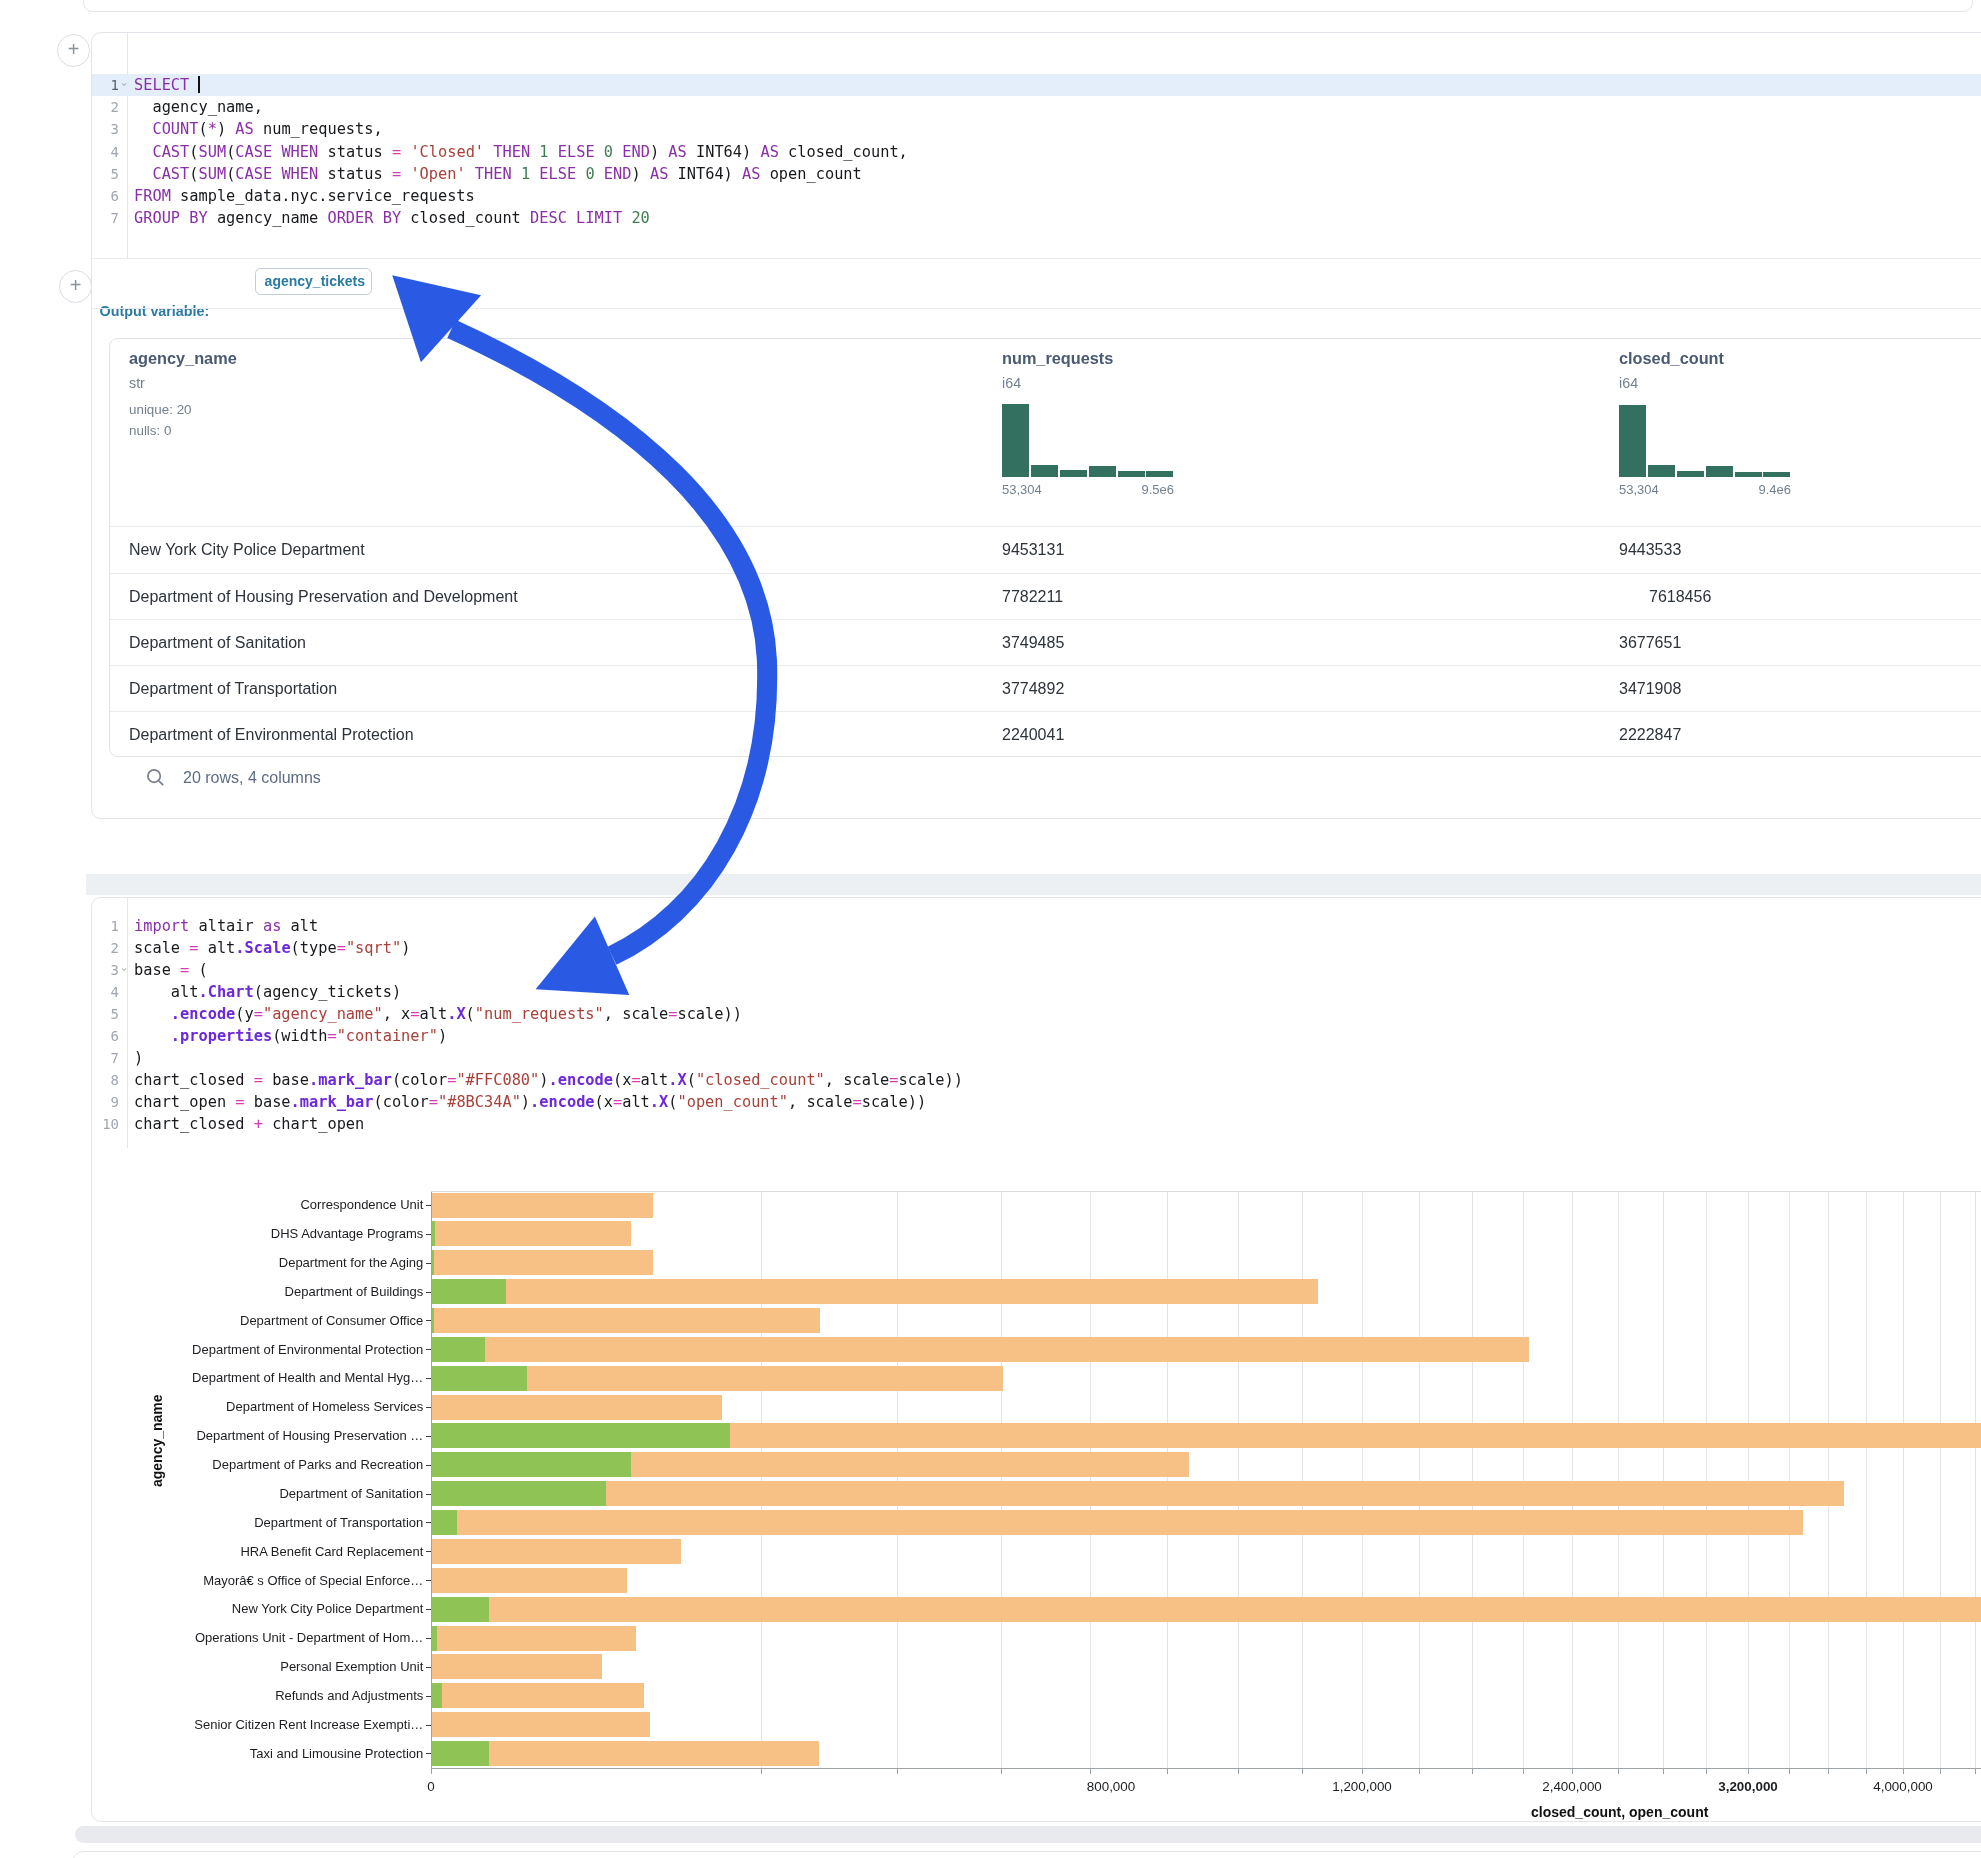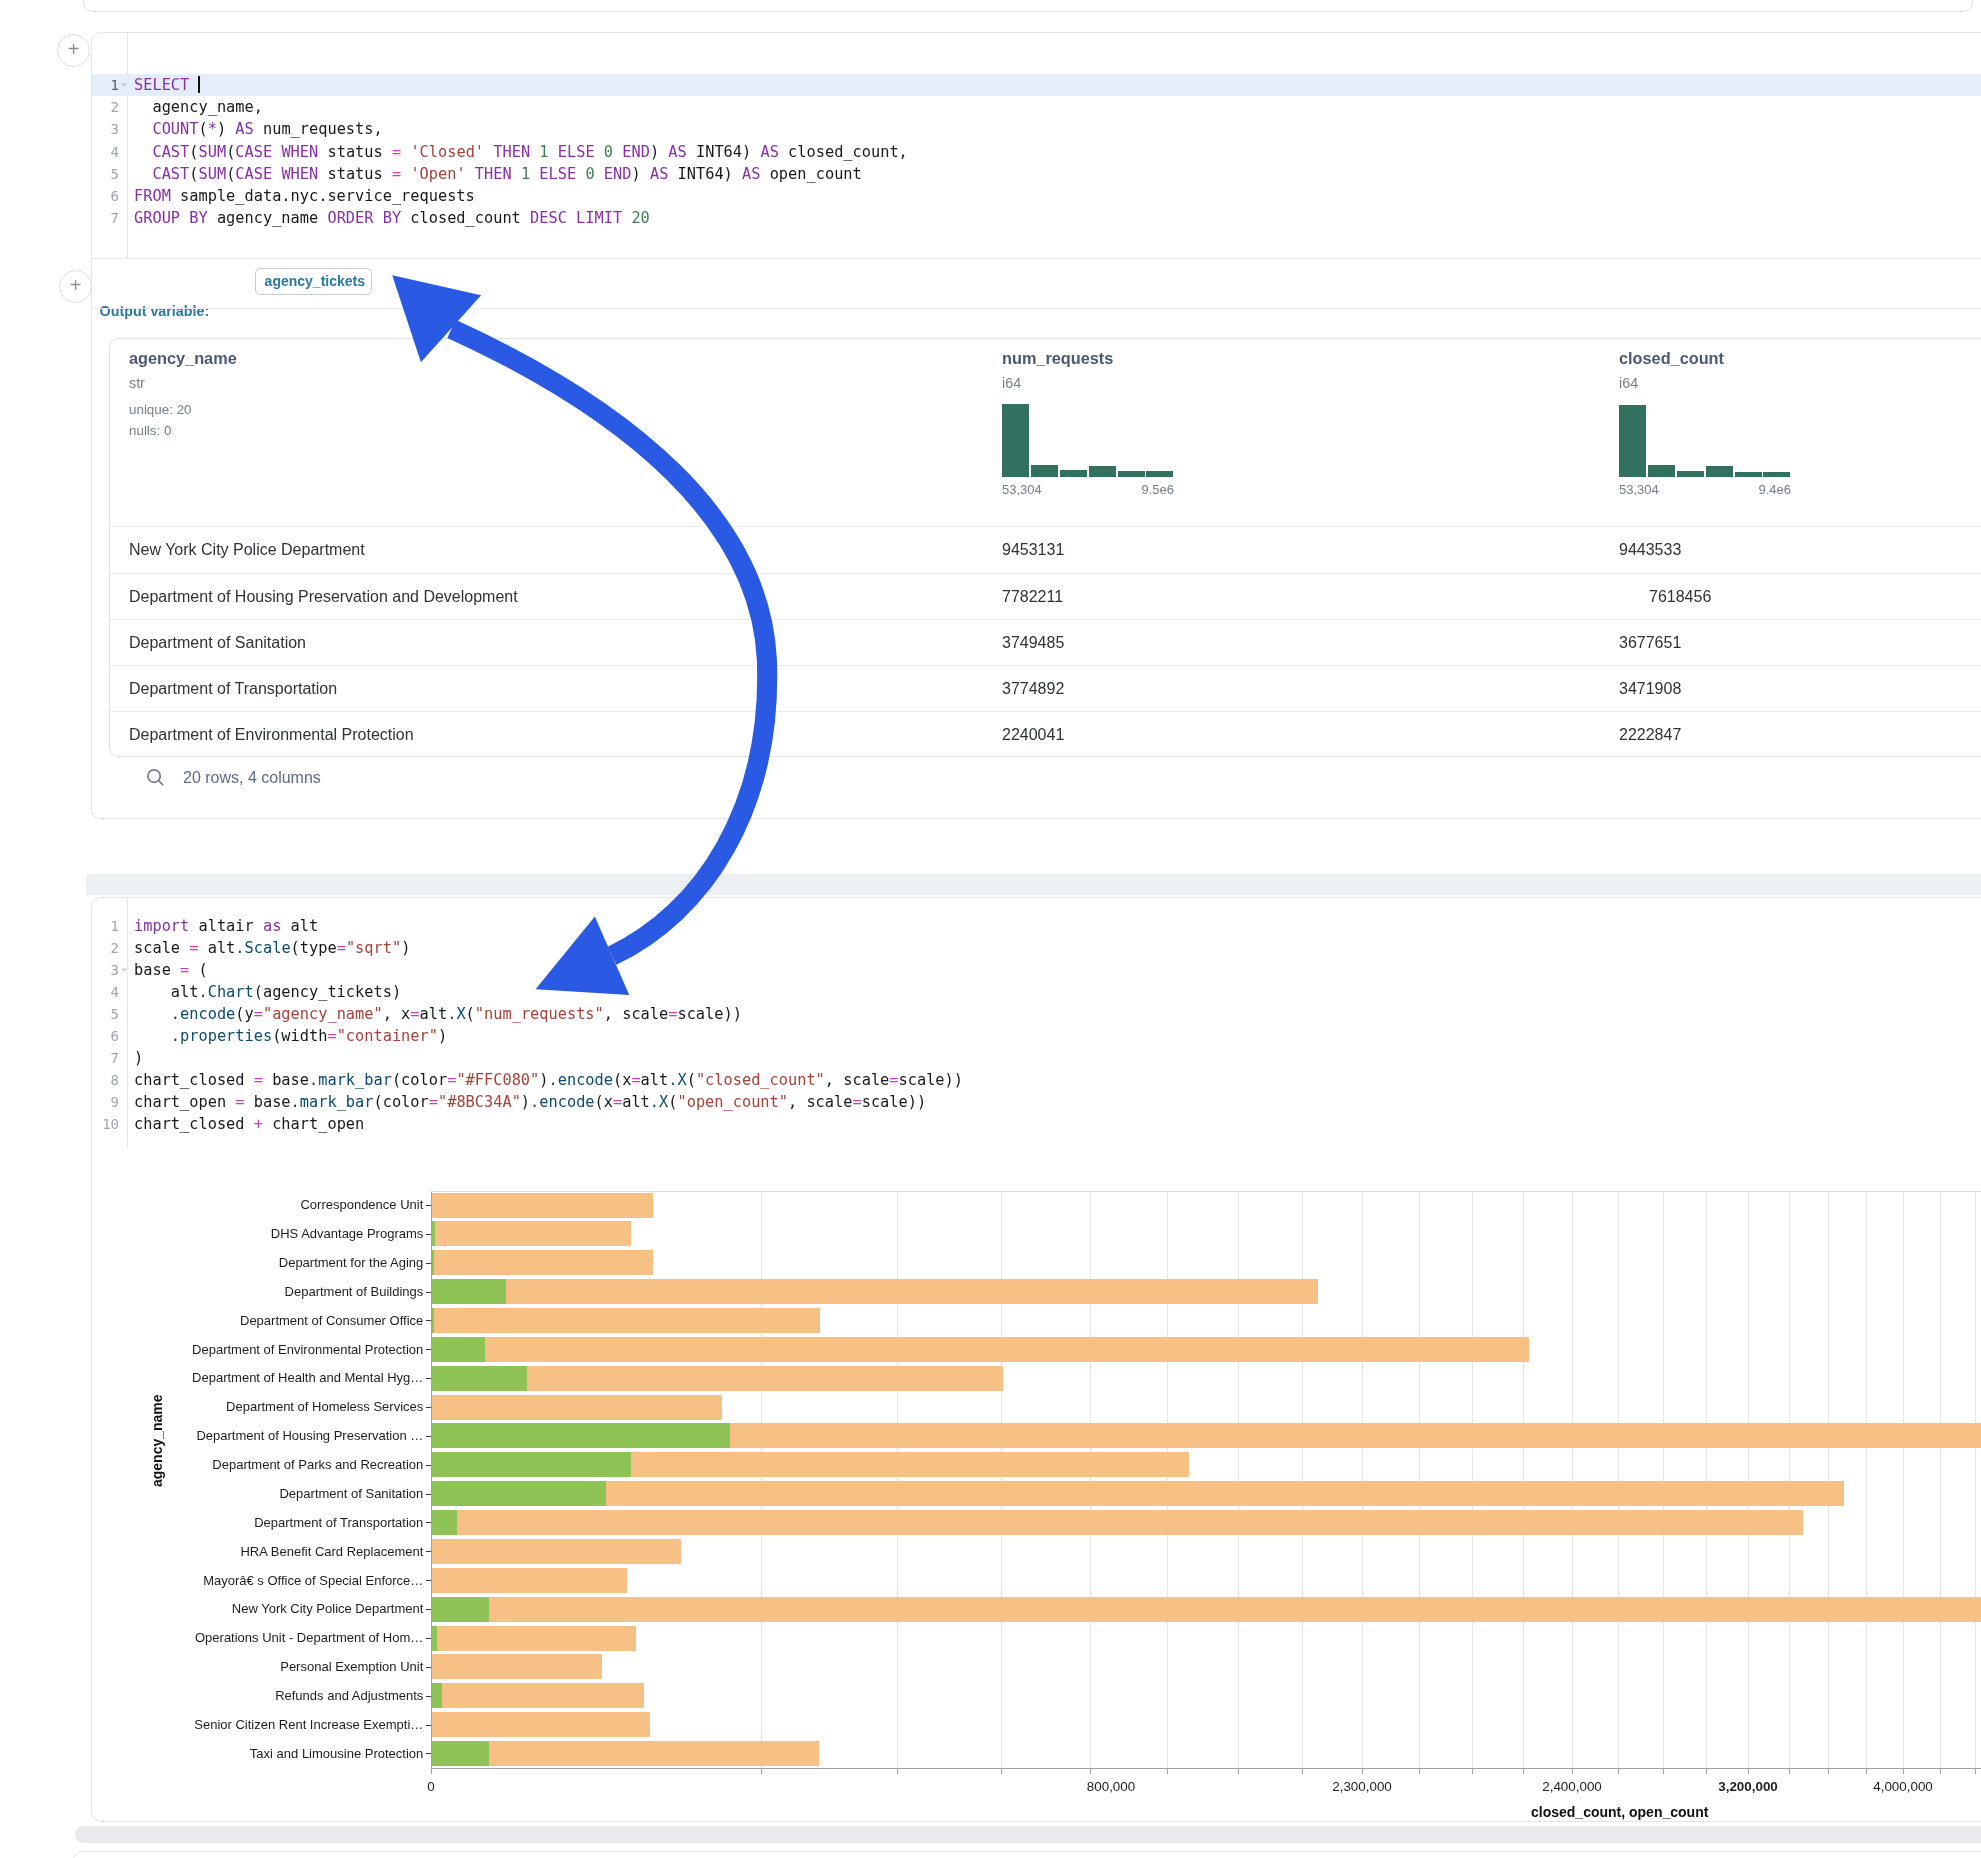--- a/index.html
+++ b/index.html
@@ -15,21 +15,21 @@
   .code-line{position:absolute;left:0;right:0;height:22px;white-space:pre;
              font-family:"DejaVu Sans Mono",monospace;font-size:15.3px;line-height:22px;}
   .code-line.active{background:#e4eefb;}
   .gutter{position:absolute;left:0;width:27px;text-align:right;color:#a0a7b0;
           font-family:"DejaVu Sans Mono",monospace;font-size:14px;}
   .code-line.active .gutter{color:#51606f;}
   .chev{position:absolute;left:28px;top:1px;width:9.6px;color:#8d97a1;font-size:10.5px;
         display:inline-block;transform:rotate(90deg);}
   .code-text{position:absolute;left:42px;}
   .tk-kw{color:#8a2fa8;} .tk-op{color:#d63ab4;} .tk-str{color:#a8413a;}
-  .tk-num{color:#3f7d52;} .tk-fn{color:#0c4a6e;} .tk-plain{color:#17191c;}
+  .tk-num{color:#3f7d52;} .tk-fn{color:#6d28d9;font-weight:bold;} .tk-plain{color:#17191c;}
   .cursor{display:inline-block;width:1.4px;height:17px;background:#111;vertical-align:-2.9px;}
   
   .outvar-label{position:absolute;font-size:14.3px;font-weight:bold;color:#2b7aa2;}
   .outvar-pill{position:absolute;width:117px;height:27px;border:1px solid #c2ccd6;border-radius:5.7px;
                background:#fff;box-sizing:border-box;overflow:hidden;white-space:nowrap;
                font-size:14px;font-weight:bold;color:#2b7aa2;line-height:25px;padding-left:8.6px;}
   
   .tbl{position:absolute;border:1px solid #dfe3e7;border-radius:8.6px;background:#fff;box-sizing:border-box;overflow:hidden;}
   .col-head{position:absolute;font-size:16.3px;font-weight:bold;color:#4a5a72;}
   .col-type{position:absolute;font-size:14.3px;color:#73808f;}
@@ -287,21 +287,21 @@
         <div class="xtick" style="left: 1614px; top: 870px;"></div>
         <div class="xtick" style="left: 1656px; top: 870px;"></div>
         <div class="xtick" style="left: 1697px; top: 870px;"></div>
         <div class="xtick" style="left: 1736px; top: 870px;"></div>
         <div class="xtick" style="left: 1774px; top: 870px;"></div>
         <div class="xtick" style="left: 1811px; top: 870px;"></div>
         <div class="xtick" style="left: 1848px; top: 870px;"></div>
         <div class="xtick" style="left: 1883px; top: 870px;"></div>
         <div class="xlab" style="left: 339px; top: 881px;">0</div>
         <div class="xlab" style="left: 1019px; top: 881px;">800,000</div>
-        <div class="xlab" style="left: 1270px; top: 881px;">2,300,000</div>
+        <div class="xlab" style="left: 1270px; top: 881px;">1,200,000</div>
         <div class="xlab" style="left: 1480px; top: 881px;">2,400,000</div>
         <div class="xlab" style="left: 1656px; top: 881px; font-weight: bold;">3,200,000</div>
         <div class="xlab" style="left: 1811px; top: 881px;">4,000,000</div>
         <div class="axis-title" style="left: 1439px; top: 906px;">closed_count, open_count</div>
         <div class="axis-title" style="left: 19px; top: 581px; transform: rotate(-90deg) translateX(50%); transform-origin: center center;">agency_name</div>
       </div>
   </div>
 
   <div class="band" style="left:75px;top:1826px;width:1921px;height:17px;background:#e8eaed;border-radius:8.6px 0 0 8.6px;"></div>
 

